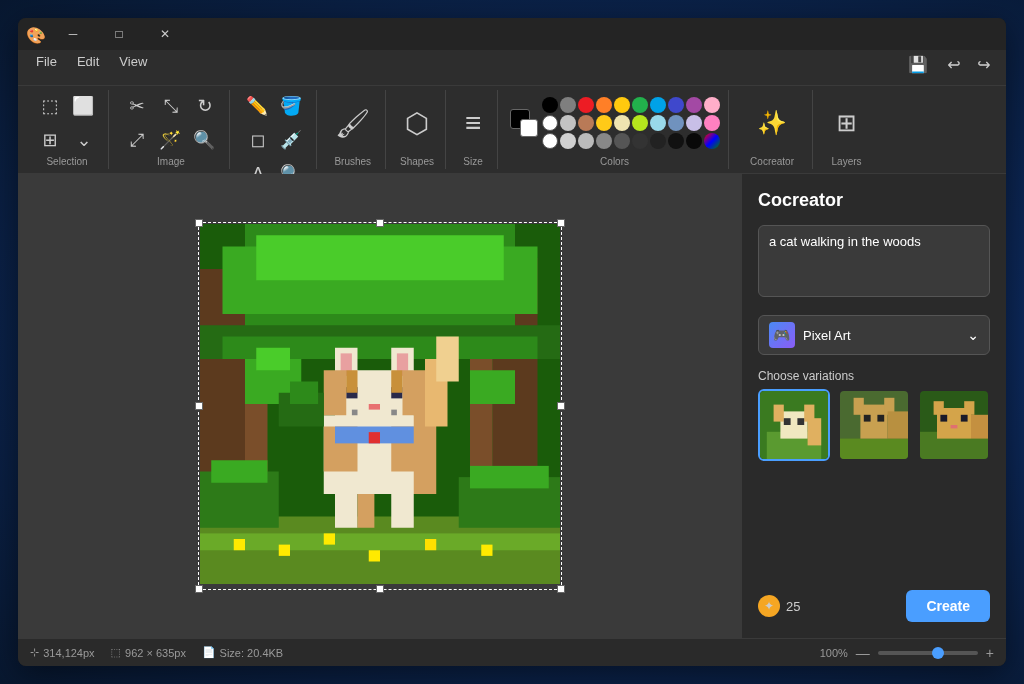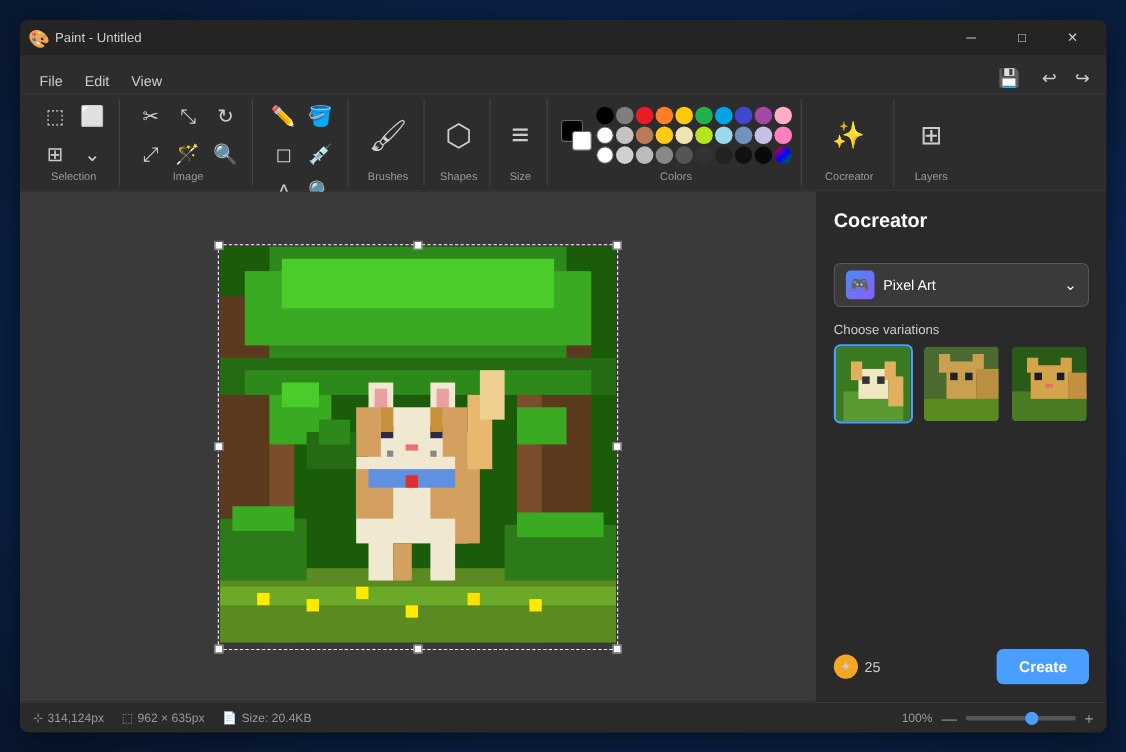--- a/index.html
+++ b/index.html
@@ -60,21 +60,21 @@
       cursor: pointer;
       color: #cccccc;
       font-size: 12px;
     }
 
     
     .menu-bar {
       height: 36px;
       background: #2d2d2d;
       display: flex;
-      align-items: flex-end;
+      align-items: flex-start;
       padding: 0 8px;
       flex-shrink: 0;
       border-bottom: 1px solid #3a3a3a;
     }
     .menu-item {
       padding: 4px 10px;
       font-size: 13px;
       color: #cccccc;
       cursor: pointer;
       border-radius: 4px;
@@ -503,21 +503,20 @@
       gap: 2px;
     }
   </style>
 </head>
 <body>
 
 <div class="app-window">
 
   <div class="title-bar">
     <span class="title-bar-icon">🎨</span>
-    <span class="title-bar-text">Paint - Untitled</span>
     <div class="title-bar-controls">
       <button class="title-btn">─</button>
       <button class="title-btn">□</button>
       <button class="title-btn close">✕</button>
     </div>
   </div>
 
   <div class="menu-bar">
     <span class="menu-item">File</span>
     <span class="menu-item">Edit</span>
@@ -766,20 +765,21 @@
           <div class="handle bm"></div>
           <div class="handle br"></div>
         </div>
       </div>
     </div>
 
     <div class="cocreator-panel">
       <h2 class="panel-title">Cocreator</h2>
 
       <div>
+        <textarea class="panel-textarea" style="">a cat walking in the woods</textarea>
       </div>
 
       <div>
         <div class="style-selector">
           <div class="style-selector-left">
             <div class="style-icon">🎮</div>
             <span>Pixel Art</span>
           </div>
           <span style="font-size:14px;">⌄</span>
         </div>

